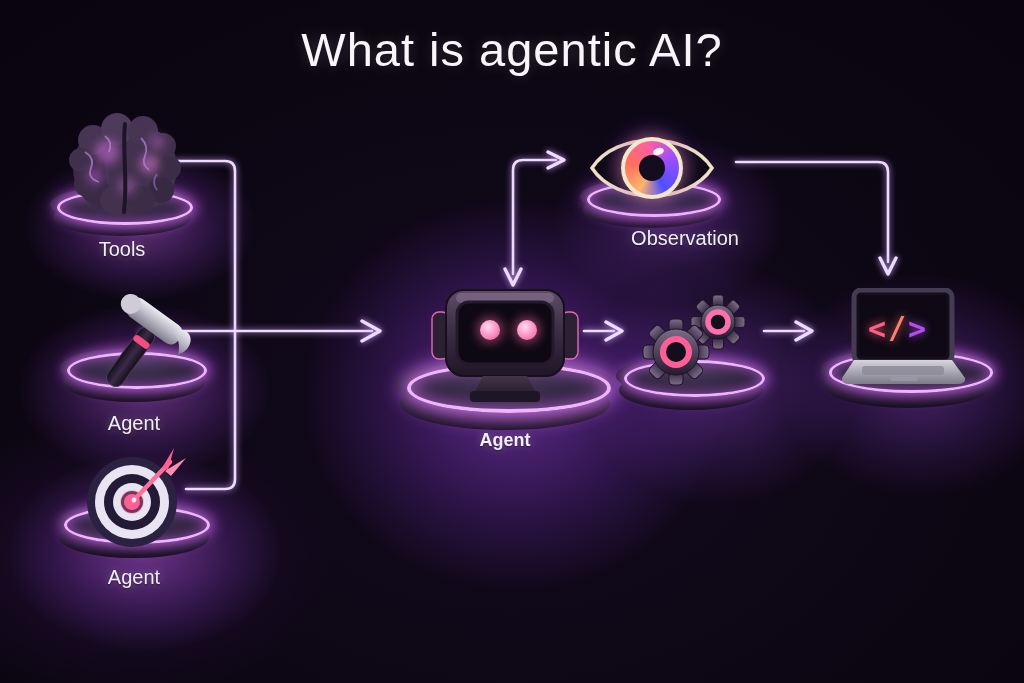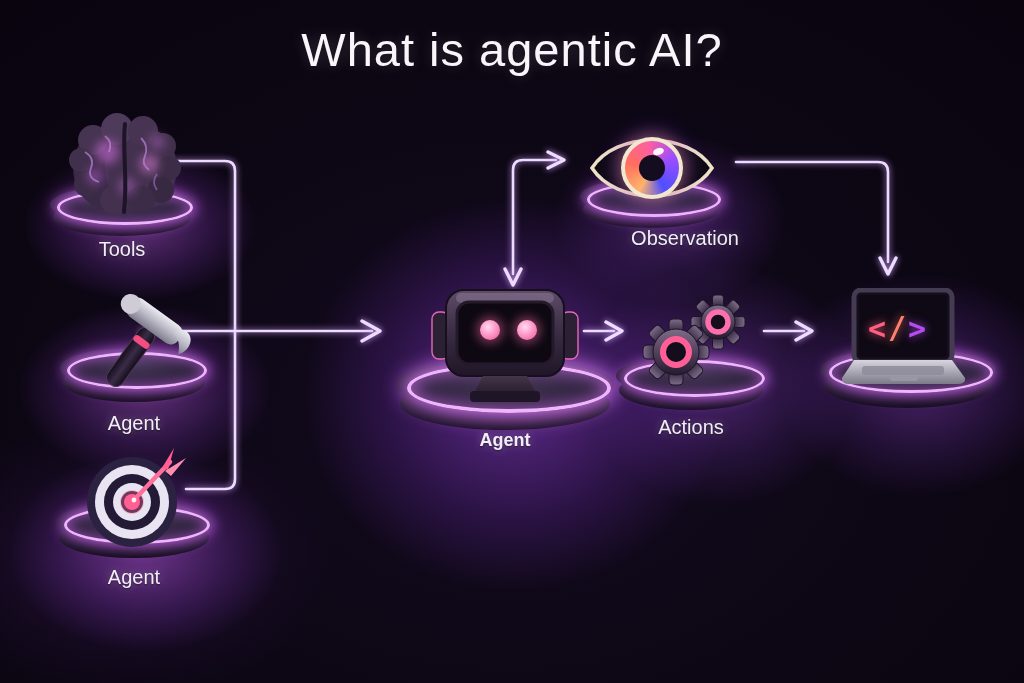--- a/index.html
+++ b/index.html
@@ -295,15 +295,14 @@
     <span class="lt">&lt;</span>
     <span class="slash">/</span>
     <span class="gt">&gt;</span>
   </div>
 
   <div class="node-label" style="left:50px;top:238px;width:144px;">Tools</div>
   <div class="node-label" style="left:60px;top:412px;width:148px;">Agent</div>
   <div class="node-label" style="left:56px;top:566px;width:156px;">Agent</div>
   <div class="node-label label-lg" style="left:396px;top:430px;width:218px;">Agent</div>
   <div class="node-label" style="left:600px;top:227px;width:170px;">Observation</div>
-  <div class="node-label" style="left:616px;top:416px;width:150px;">Actions</div>
 
 </div>
 
 </body></html>

